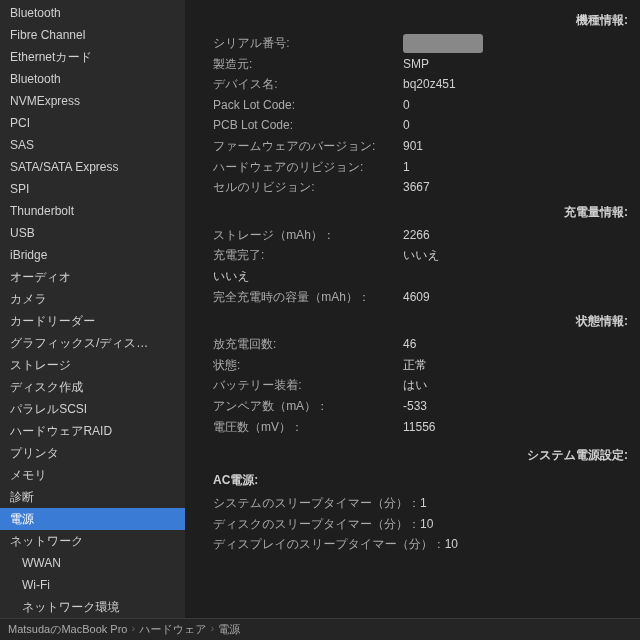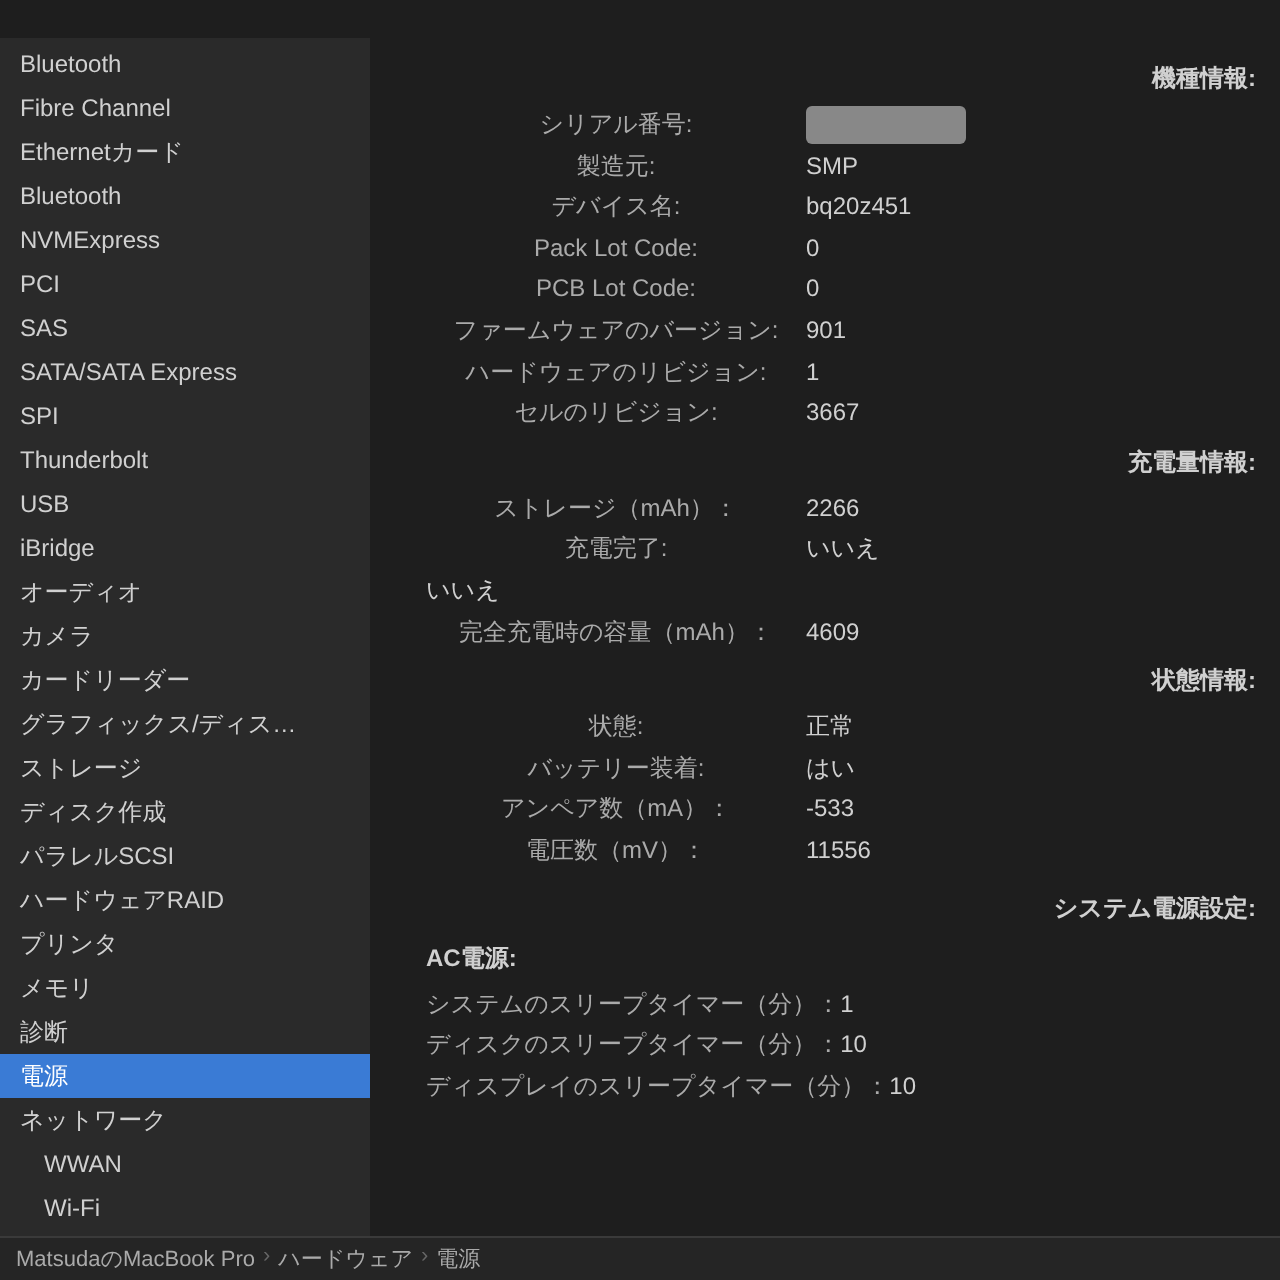--- a/index.html
+++ b/index.html
@@ -11,21 +11,20 @@
       font-family: -apple-system, "Hiragino Sans", "Yu Gothic", sans-serif;
       font-size: 12px;
       display: flex;
       flex-direction: column;
       overflow: hidden;
     }
     .main-container {
       display: flex;
       flex: 1;
       overflow: hidden;
-      margin-top: 19px;
     }
     
     .sidebar {
       width: 185px;
       background: #2a2a2a;
       overflow-y: auto;
       flex-shrink: 0;
       padding-top: 2px;
     }
     .sidebar-item {
@@ -61,21 +60,20 @@
     }
     .info-row {
       display: flex;
       padding: 1px 0 1px 16px;
       font-size: 12px;
       line-height: 1.55;
     }
     .info-label {
       min-width: 190px;
       color: #aaa;
-      text-align: center;
     }
     .info-value {
       color: #d0d0d0;
     }
     .info-value.blurred {
       background: #888;
       color: transparent;
       border-radius: 3px;
       min-width: 80px;
     }
@@ -187,20 +185,24 @@
       <span class="info-value">いいえ</span>
     </div>
     <div class="info-row">
       <span class="info-label">完全充電時の容量（mAh）：</span>
       <span class="info-value">4609</span>
     </div>
 
     <div class="section-title">状態情報:</div>
 
     <div class="info-row">
+      <span class="info-label">放充電回数:</span>
+      <span class="info-value">46</span>
+    </div>
+    <div class="info-row">
       <span class="info-label">状態:</span>
       <span class="info-value">正常</span>
     </div>
     <div class="info-row">
       <span class="info-label">バッテリー装着:</span>
       <span class="info-value">はい</span>
     </div>
     <div class="info-row">
       <span class="info-label">アンペア数（mA）：</span>
       <span class="info-value">-533</span>

